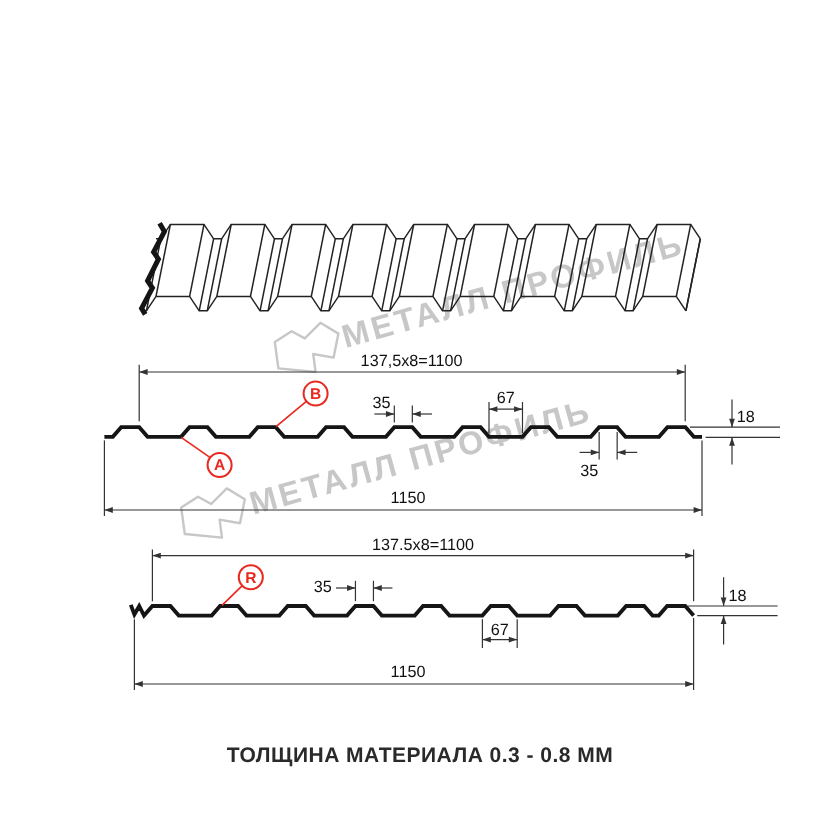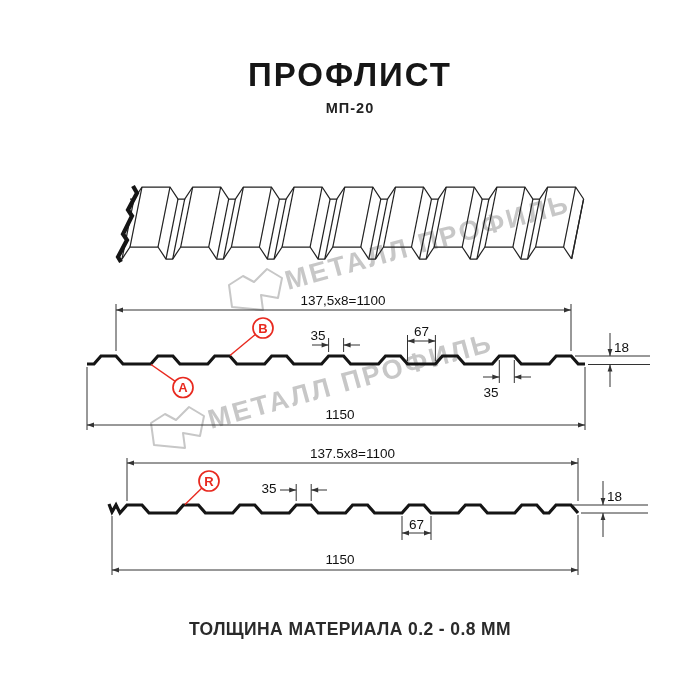--- a/index.html
+++ b/index.html
@@ -9,24 +9,20 @@
   .hdr .title{font-size:33px;font-weight:800;letter-spacing:2px;color:#161616;line-height:1;}
   .hdr .subtitle{margin-top:9px;font-size:14.5px;font-weight:700;letter-spacing:1px;color:#222;}
   .ftr{position:absolute;top:619px;left:0;width:700px;text-align:center;z-index:3;
        font-size:17.5px;font-weight:600;letter-spacing:.4px;color:#2a2a2a;}
   svg.draw{position:absolute;top:0;left:0;}
 </style>
 </head>
 <body>
 
 <div class="canvas">
-  <div class="hdr">
-    <div class="title">ПРОФЛИСТ</div>
-    <div class="subtitle">МП-20</div>
-  </div>
 
   <svg id="tech" class="draw" width="700" height="700" viewBox="0 0 700 700">
       <g>
         <path d="M0,16 L14,7 L25,13 L38,0 L53,9 L49,29 L32,26 L34,41 L3,38 Z" transform="translate(229,269)" fill="none" stroke="#c7c7c7" stroke-width="2" stroke-linejoin="round"></path>
         <g transform="translate(288,290) rotate(-15.5)">
           <text x="0" y="0" text-anchor="start" font-size="27" font-weight="700" fill="#c7c7c7" letter-spacing="2.5">МЕТАЛЛ ПРОФИЛЬ</text>
         </g>
       </g>
       <g>
         <path d="M0,16 L14,7 L25,13 L38,0 L53,9 L49,29 L32,26 L34,41 L3,38 Z" transform="translate(151,407)" fill="none" stroke="#c7c7c7" stroke-width="2" stroke-linejoin="round"></path>
@@ -157,14 +153,14 @@
         <line x1="112" y1="570" x2="578" y2="570" stroke="#333333" stroke-width="1"></line>
         <polygon points="112,570 119,567.6 119,572.4" fill="#333333"></polygon>
         <polygon points="578,570 571,567.6 571,572.4" fill="#333333"></polygon>
         <text x="340" y="564" text-anchor="middle" font-size="13.5" font-weight="400" fill="#111" letter-spacing="0">1150</text>
         <line x1="201.9" y1="488.1" x2="185" y2="504.5" stroke="#e8291f" stroke-width="1.4"></line>
         <circle cx="209" cy="481" r="10" fill="#fff" stroke="#e8291f" stroke-width="1.7"></circle>
         <text x="209" y="485.5" text-anchor="middle" font-size="13" font-weight="700" fill="#e8291f" letter-spacing="0">R</text>
       </g>
     </svg>
 
-  <div class="ftr">ТОЛЩИНА МАТЕРИАЛА 0.2 - 0.8 ММ</div>
+  <div class="ftr">ТОЛЩИНА МАТЕРИАЛА 0.3 - 0.8 ММ</div>
 </div>
 
 </body></html>

